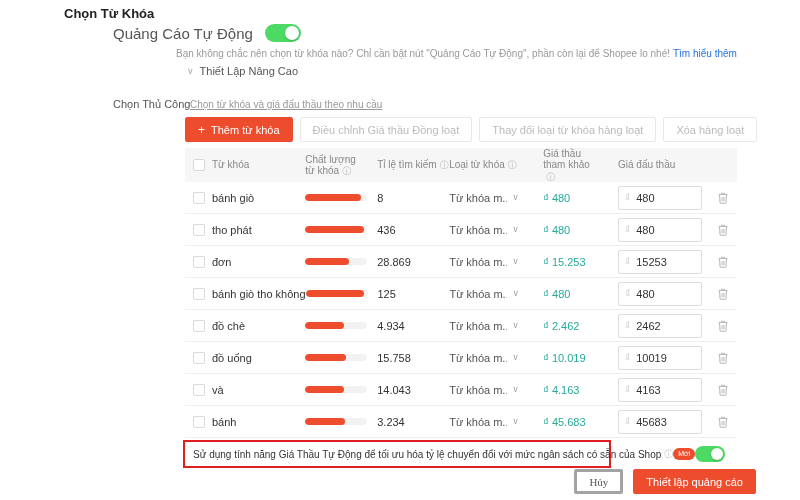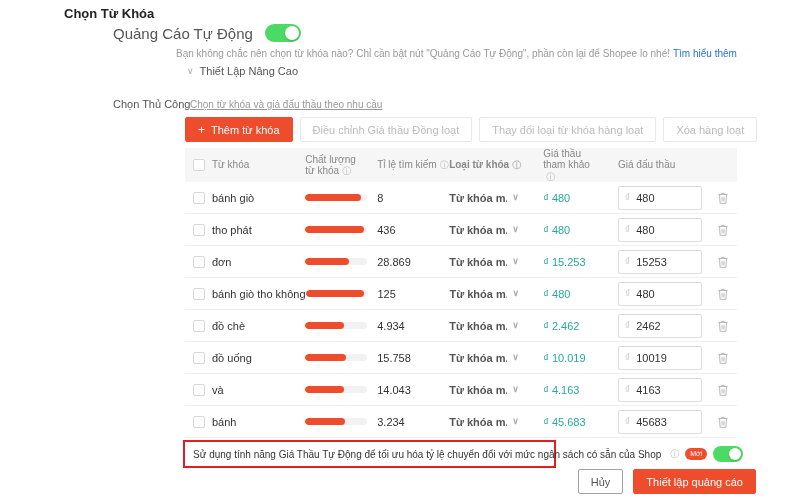--- a/index.html
+++ b/index.html
@@ -31,48 +31,48 @@
   .plus { margin-right:6px; font-size:12px; }
 
   
   #kw-table { left:185px; top:148px; width:552px; }
   .thead { display:flex; align-items:center; background:#f6f6f6; height:34px; font-size:10px; color:#888; }
   .trow { display:flex; align-items:center; height:32px; border-bottom:1px solid #f0f0f0; background:#fff; font-size:11px; }
   .c { display:flex; align-items:center; }
   .c1 { width:125px; padding-left:8px; gap:7px; }
   .c2 { width:75px; }
   .c3 { width:75px; }
-  .c4 { width:98px; gap:5px;font-weight:bold; }
+  .c4 { width:98px; gap:5px; }
   .c5 { width:78px; }
   .c6 { width:94px; }
   .c7 { width:30px; justify-content:center; }
   .thead .c { line-height:1.15; }
   .th-wrap { width:58px; }
   .cb { width:12px; height:12px; border:1px solid #d8d8d8; border-radius:2px; background:#fff; flex:0 0 auto; cursor:pointer; }
   .kw { color:#333; white-space:nowrap; }
   .info { display:inline-block; margin-left:3px; color:#bbb; font-size:9px; }
   .bar-track { width:62px; height:7px; border-radius:3.5px; background:#f2f2f2; overflow:hidden; }
   .bar-fill { display:block; height:100%; border-radius:3.5px; background:#ee4d2d; }
   .type-label { color:#555; white-space:nowrap; overflow:hidden; max-width:58px; }
   .ref { color:#26aa99; white-space:nowrap; }
   .bid-input { width:84px; height:24px; border:1px solid #ddd; border-radius:2px; background:#fff; display:inline-flex; align-items:center; padding:0 6px; gap:6px; cursor:text; }
   .dong { color:#ccc; font-size:10px; }
   .bid-val { color:#333; font-size:11px; }
   .trash { width:14px; height:14px; display:inline-flex; cursor:pointer; }
 
   
-  #callout { left:183px; top:440px; width:373px; height:28px; border:2px solid #e02020; display:flex; align-items:center; gap:6px; padding:0 18px 0 8px; background:#fff; }
+  #callout { left:183px; top:440px; width:428px; height:28px; border:2px solid #e02020; display:flex; align-items:center; padding:0 18px 0 8px; background:#fff; }
   #callout-text { font-size:10px; font-weight:500; color:#333; white-space:nowrap; }
   .badge { background:#ee4d2d; color:#fff; font-size:7px; padding:1px 5px; border-radius:7px; line-height:1.3; flex:0 0 auto; }
   .toggle.small { width:30px; height:16px; border-radius:8px; }
   .toggle.small .knob { width:12px; height:12px; }
 
   
   #footer { left:0; top:469px; width:756px; display:flex; justify-content:flex-end; gap:10px; }
-  .btn-cancel { background:#fff; border:1px solid #a3a3a3; color:#555; min-width:44px; }
+  .btn-cancel { background:#fff; border:3px solid #a3a3a3; color:#555; min-width:44px;font-family:Liberation Serif, serif; }
   .btn-submit { background:#ee4d2d; border:1px solid #ee4d2d; color:#fff; }
 </style>
 </head>
 <body>
 
 <div class="abs" id="page-title">Chọn Từ Khóa</div>
 
 <div class="abs" id="auto-row">
   <span id="auto-label">Quảng Cáo Tự Động</span>
   <span class="toggle">

